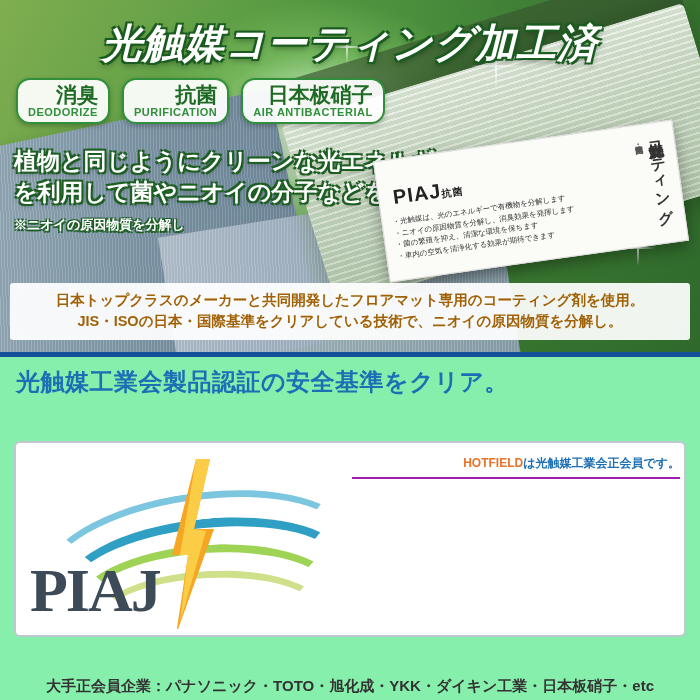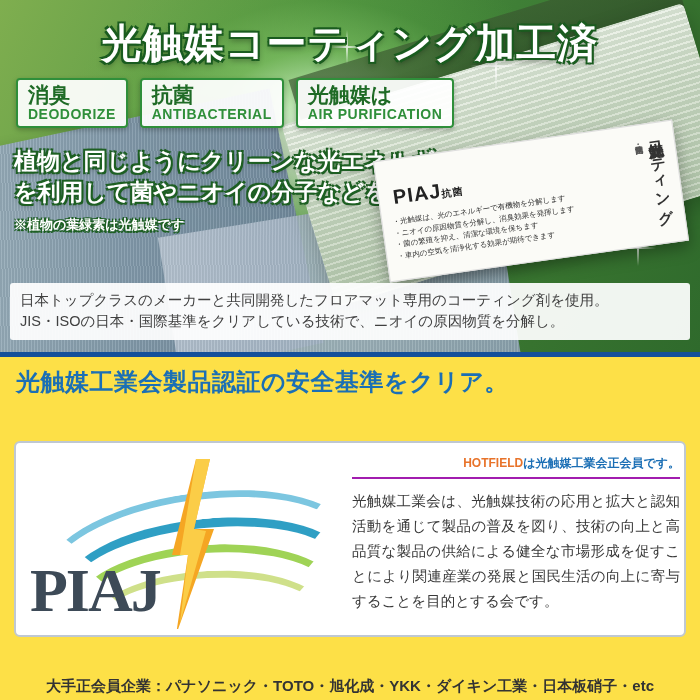--- a/index.html
+++ b/index.html
@@ -92,48 +92,49 @@
     width: 700px;
     text-align: center;
     font-size: 40px;
     font-weight: bold;
     letter-spacing: 1px;
     color: #ffffff;
     text-shadow:
       -2px -2px 0 #1a5c1f, 2px -2px 0 #1a5c1f, -2px 2px 0 #1a5c1f, 2px 2px 0 #1a5c1f,
       0 3px 6px rgba(0,0,0,.45);
     background: linear-gradient(180deg, #ffffff 0%, #ffffff 45%, #d8f0c4 55%, #ffffff 100%);
+    font-style: italic;
     -webkit-background-clip: text;
   }
 
   
   .badges {
     position: absolute;
     left: 16px; top: 78px;
     display: flex;
     gap: 12px;
   }
   .badge {
     background: rgba(255,255,255,0.93);
     border: 2px solid #2f8f3a;
-    border-radius: 4px;
+    border-radius: 14px;
     padding: 4px 10px 3px 10px;
-    text-align: left;
+    text-align: right;
     box-shadow: 0 2px 5px rgba(0,0,0,.25);
     min-width: 62px;
   }
   .badge .jp {
     font-size: 21px;
     font-weight: bold;
     color: #1f6b26;
     line-height: 1.05;
     white-space: nowrap;
   }
   .badge .en {
-    font-size: 14px;
+    font-size: 11px;
     font-weight: bold;
     color: #2f8f3a;
     letter-spacing: .5px;
     line-height: 1.2;
     white-space: nowrap;
   }
 
   
   .headline {
     position: absolute;
@@ -211,39 +212,40 @@
     position: absolute;
     left: 10px; bottom: 12px;
     width: 680px;
     background: rgba(255,255,255,0.93);
     border-radius: 3px;
     padding: 7px 10px;
     box-sizing: border-box;
   }
   .white-band div {
     font-size: 14.5px;
-    color: #404040;
-    font-weight: normal;
+    color: #a16207;
+    font-weight: bold;
     line-height: 1.5;
     white-space: nowrap;
+    text-align: center;
   }
 
   .blue-rule {
     position: absolute;
     left: 0; top: 352px;
     width: 700px; height: 5px;
     background: #15509a;
   }
 
   
   .lower {
     position: absolute;
     left: 0; top: 357px;
     width: 700px; height: 343px;
-    background: #fde047;
+    background: #86efac;
   }
   .lead {
     position: absolute;
     left: 16px; top: 8px;
     width: 660px;
   }
   .lead .l {
     font-size: 24px;
     font-weight: bold;
     color: #1b6fb5;
@@ -362,33 +364,33 @@
 
     <div class="main-title">光触媒コーティング加工済</div>
 
     <div class="badges">
       <div class="badge">
         <div class="jp">消臭</div>
         <div class="en">DEODORIZE</div>
       </div>
       <div class="badge">
         <div class="jp">抗菌</div>
-        <div class="en">ANTIBACTERIAL</div>
+        <div class="en">PURIFICATION</div>
       </div>
       <div class="badge">
-        <div class="jp">光触媒は</div>
-        <div class="en">AIR PURIFICATION</div>
+        <div class="jp">日本板硝子</div>
+        <div class="en">AIR ANTIBACTERIAL</div>
       </div>
     </div>
 
     <div class="headline">
       <div class="line">植物と同じようにクリーンな光エネルギー</div>
       <div class="line">を利用して菌やニオイの分子などを分解します。</div>
     </div>
-    <div class="note">※植物の葉緑素は光触媒です</div>
+    <div class="note">※ニオイの原因物質を分解し</div>
 
     <div class="label-card">
       <div class="lc-title">光触媒コーティング</div>
       <div class="lc-sub">消臭・抗菌・空気浄化</div>
       <div class="lc-brand">
         <span>PIAJ</span><small>抗菌</small>
       </div>
       <div class="lc-bullets">
         <div>・光触媒は、光のエネルギーで有機物を分解します</div>
         <div>・ニオイの原因物質を分解し、消臭効果を発揮します</div>
@@ -422,20 +424,19 @@
             <polygon points="34,0 18,96 26,96 18,164 44,72 32,70 48,0" fill="#fcd34d" opacity="0.85"></polygon>
           </svg>
         </div>
         <div class="piaj-text">PIAJ</div>
       </div>
 
       <div class="panel-right">
         <div class="panel-head">
           <span>HOTFIELD</span><span class="b">は光触媒工業会正会員です。</span>
         </div>
-        <div class="panel-body">光触媒工業会は、光触媒技術の応用と拡大と認知活動を通じて製品の普及を図り、技術の向上と高品質な製品の供給による健全な市場形成を促すことにより関連産業の発展と国民生活の向上に寄与することを目的とする会です。</div>
       </div>
     </div>
 
     <div class="footer">大手正会員企業：パナソニック・TOTO・旭化成・YKK・ダイキン工業・日本板硝子・etc</div>
   </div>
 
 </div>
 
 </body></html>

